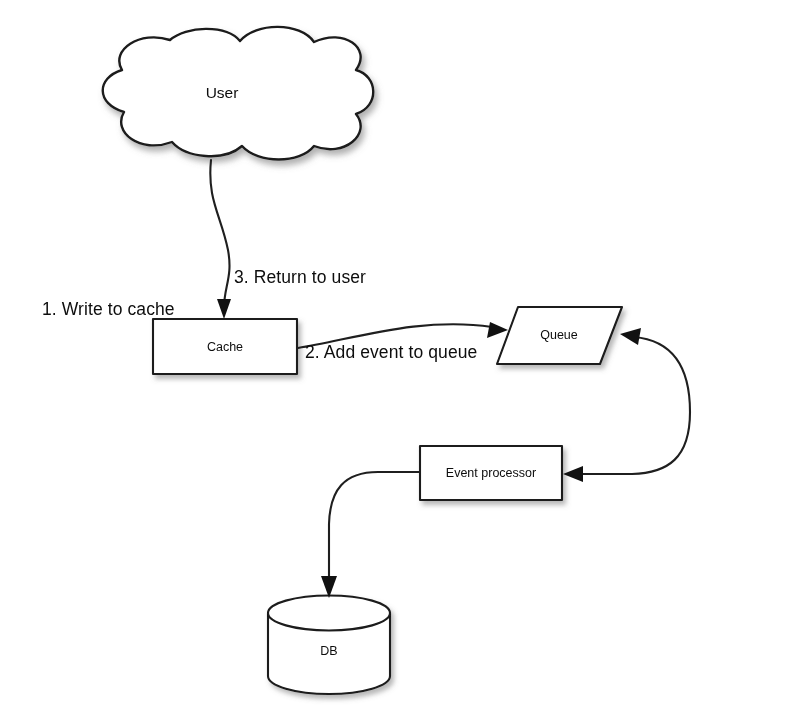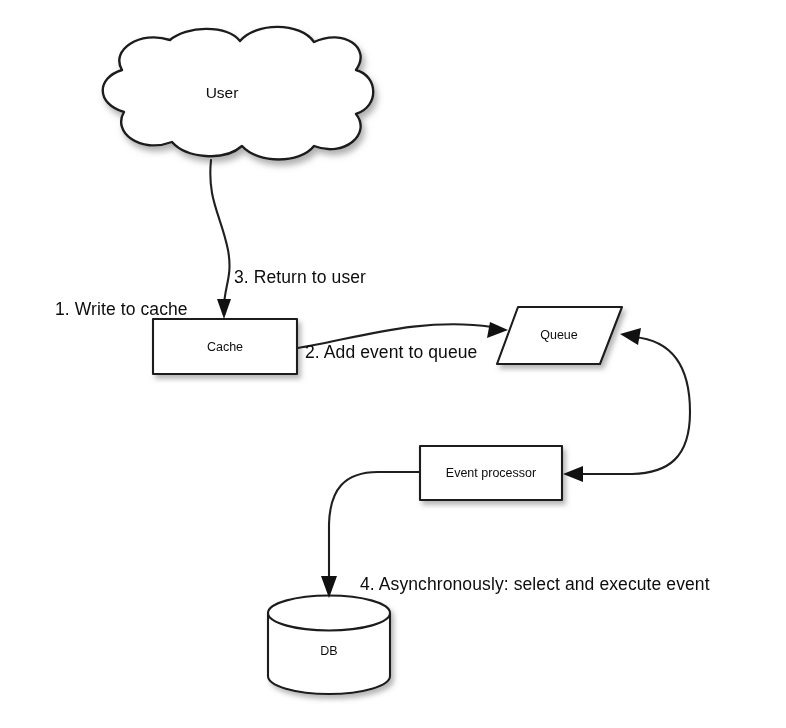--- a/index.html
+++ b/index.html
@@ -154,21 +154,20 @@
 
     <g>
       <path class="conn" d="M 419 472
                L 378 472
                C 344 472, 330 490, 329 524
                L 329 584"></path>
       <polygon class="arrowhead" points="329,598 321,576 337,576"></polygon>
     </g>
   </svg>
 
-  <div class="step-label" style="left:55px; top:259px;text-align:right;">1. Write to cache</div>
+  <div class="step-label" style="left:42px; top:259px;text-align:right;">1. Write to cache</div>
 
   <div class="step-label" style="left:305px; top:302px;">2. Add event to queue</div>
 
   <div class="step-label" style="left:234px; top:227px;">3. Return to user</div>
 
-  <div class="step-label" style="left:360px; top:534px;">4. Asynchronously: select and execute event</div>
 
 </div>
 
 </body></html>

